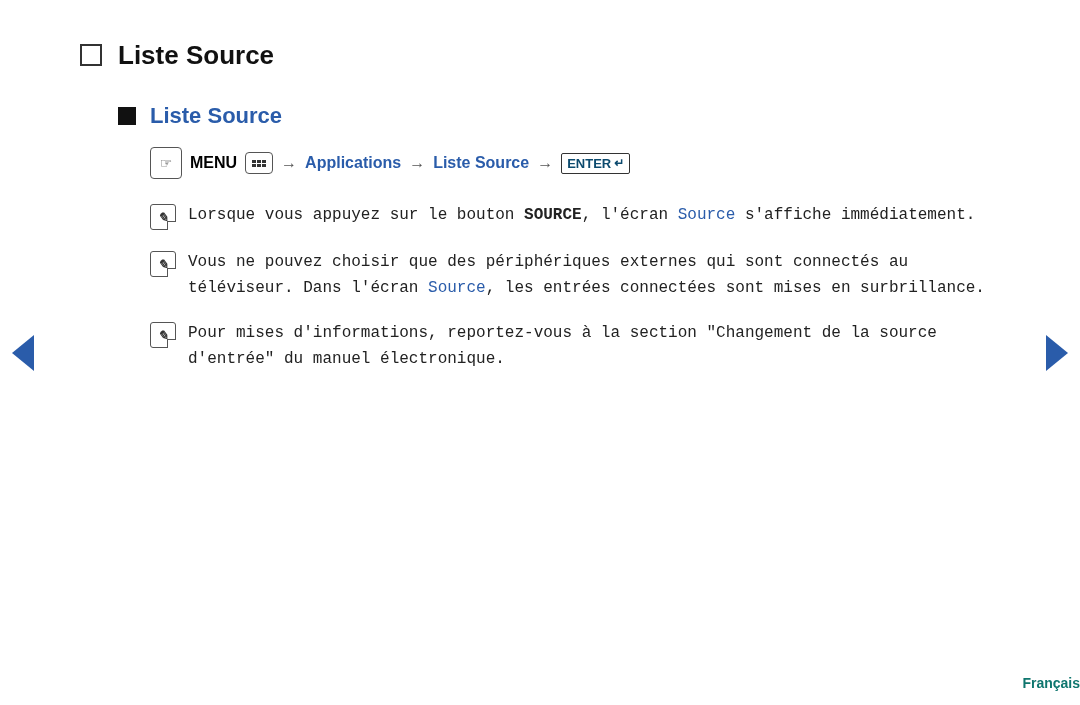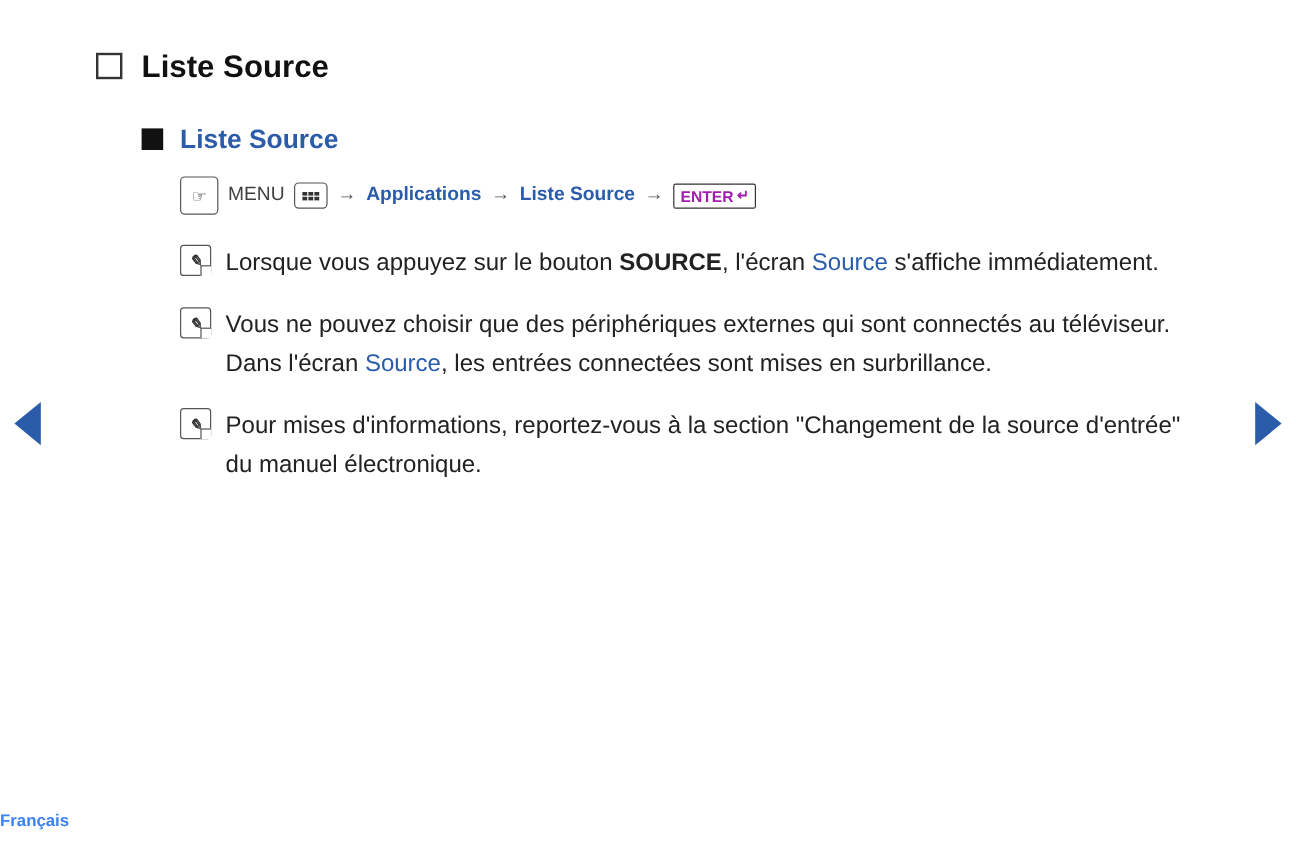--- a/index.html
+++ b/index.html
@@ -111,42 +111,42 @@
       flex-direction: column;
       gap: 2px;
       align-items: center;
     }
 
     .menu-icon-finger {
       font-size: 14px;
     }
 
     .menu-label {
-      font-weight: 400;
-      color: #404040;
+      font-weight: 700;
+      color: #000000;
     }
 
     .arrow {
       color: #555;
       font-weight: normal;
     }
 
     .link-text {
       color: #2a5caa;
       font-weight: bold;
     }
 
     .enter-icon {
       display: inline-flex;
       align-items: center;
       border: 1.5px solid #333;
       padding: 2px 5px;
       font-size: 13px;
       font-weight: 700;
-      color: #a21caf;
+      color: #0c4a6e;
       border-radius: 2px;
       gap: 3px;
     }
 
     
     .note-item {
       display: flex;
       align-items: flex-start;
       gap: 12px;
       margin-left: 32px;
@@ -173,24 +173,25 @@
       bottom: -1px;
       right: -1px;
       width: 8px;
       height: 8px;
       border-top: 1.5px solid #555;
       border-left: 1.5px solid #555;
       background: white;
     }
 
     .note-text {
-      font-size: 20px;
+      font-size: 16px;
       color: #222;
       line-height: 1.6;
       flex: 1;
+      font-family: Liberation Mono, monospace;
     }
 
     
     .nav-arrow-left {
       position: absolute;
       left: 12px;
       top: 50%;
       transform: translateY(-50%);
       width: 0;
       height: 0;
@@ -208,25 +209,25 @@
       width: 0;
       height: 0;
       border-top: 18px solid transparent;
       border-bottom: 18px solid transparent;
       border-left: 22px solid #2a5caa;
       cursor: pointer;
     }
 
     
     .footer {
-      text-align: left;
+      text-align: right;
       padding: 18px 0 14px 0;
       font-size: 14px;
       font-weight: 700;
-      color: #3b82f6;
+      color: #0f766e;
     }
 
     .note-icon-symbol {
       font-size: 13px;
       font-style: italic;
       font-weight: bold;
       color: #333;
       line-height: 1;
     }
   </style>

